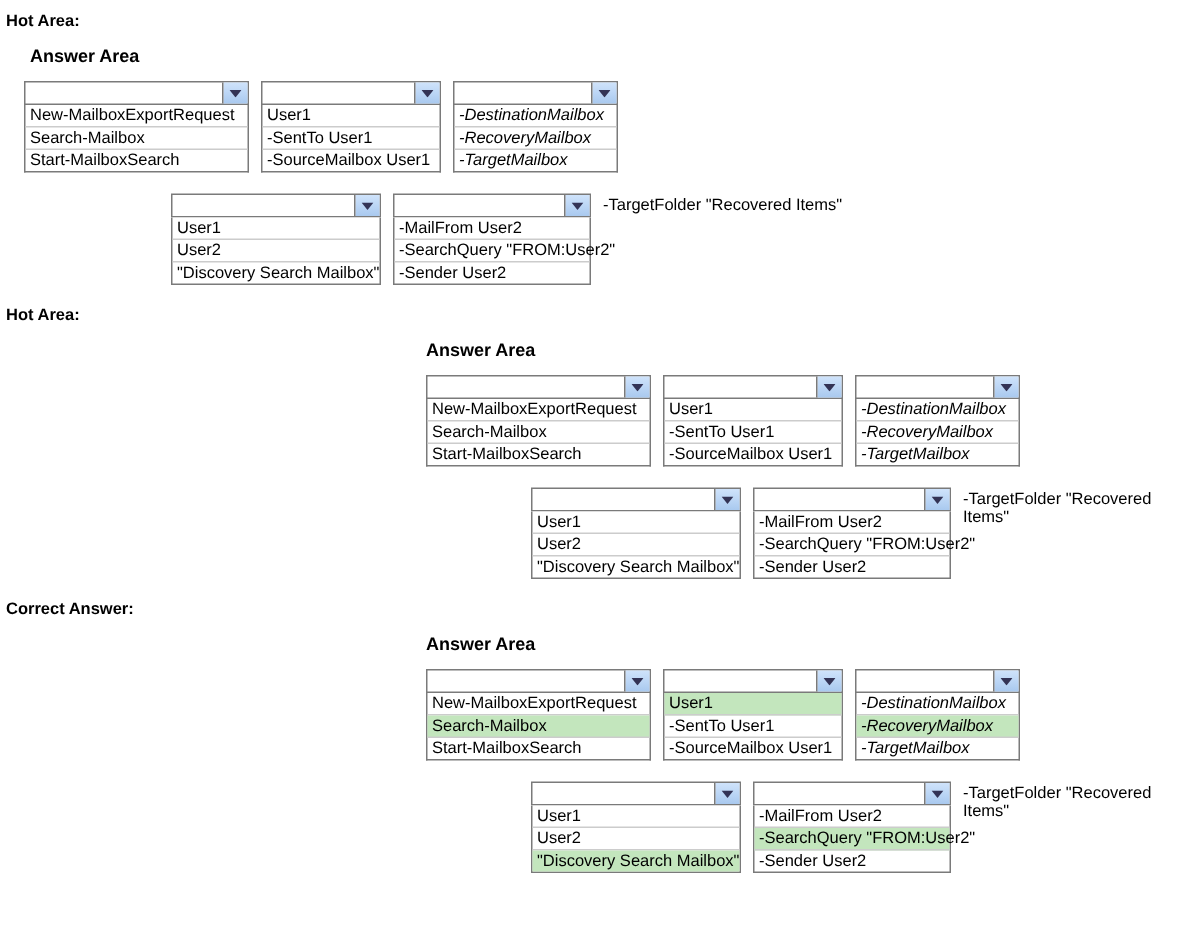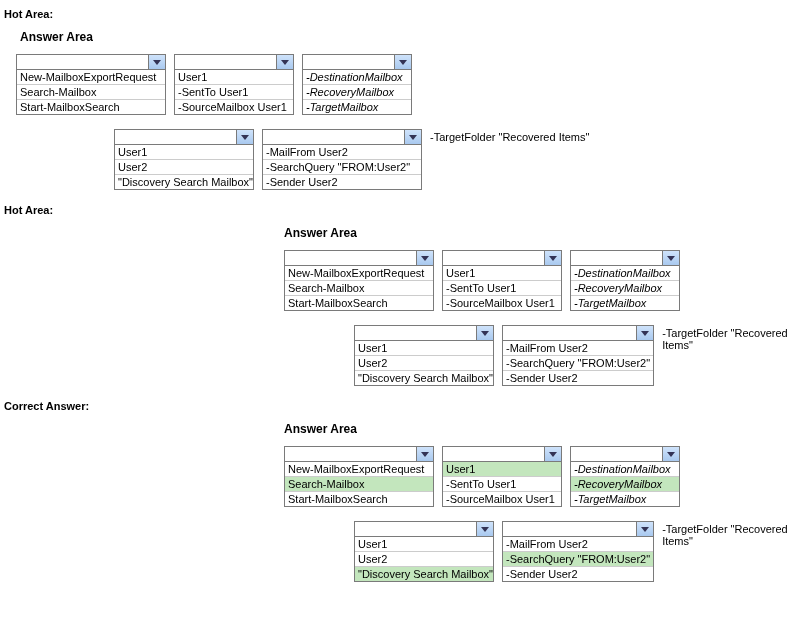--- a/index.html
+++ b/index.html
@@ -67,21 +67,21 @@
   .dd-item:last-child { border-bottom: none; }
   .dd-item.hl { background: #c3e6bd; }
   .trailing-text {
     font-size: 11px;
     padding-top: 2px;
   }
   .w1 { width: 150px; }
   .w2 { width: 120px; }
   .w3 { width: 110px; font-style: italic; }
   .w4 { width: 140px; }
-  .w5 { width: 160px; }
+  .w5 { width: 132px; }
 </style>
 </head>
 <body>
 
 <div class="section-label">Hot Area:</div>
 <div class="answer-area-label">Answer Area</div>
 
 <div class="row indent1">
   <div class="dropdown w1">
     <div class="dd-head">

